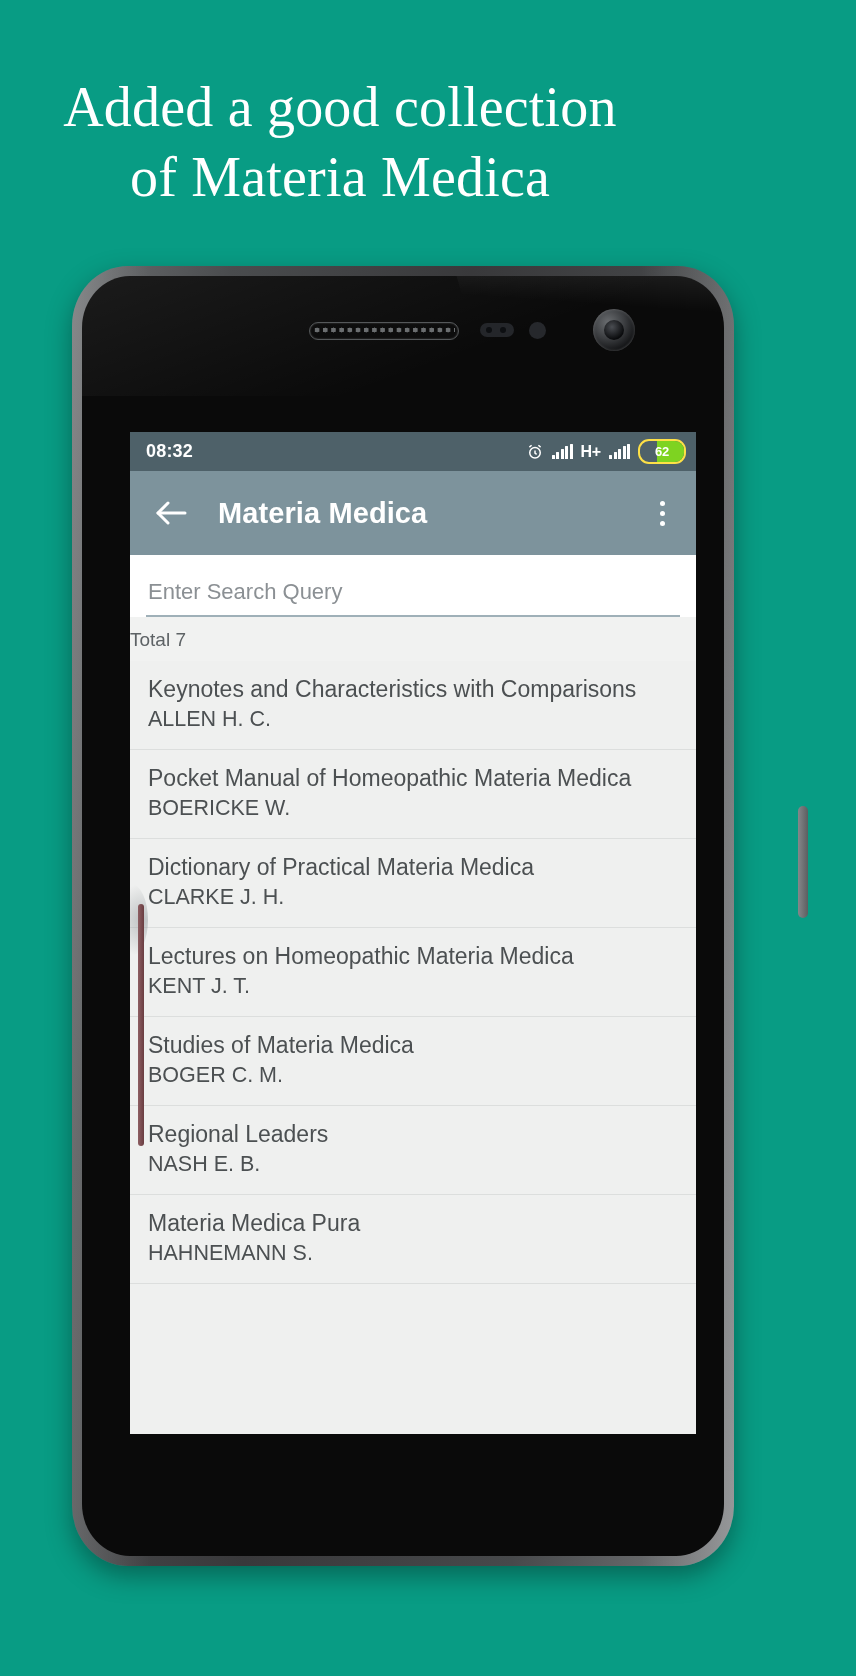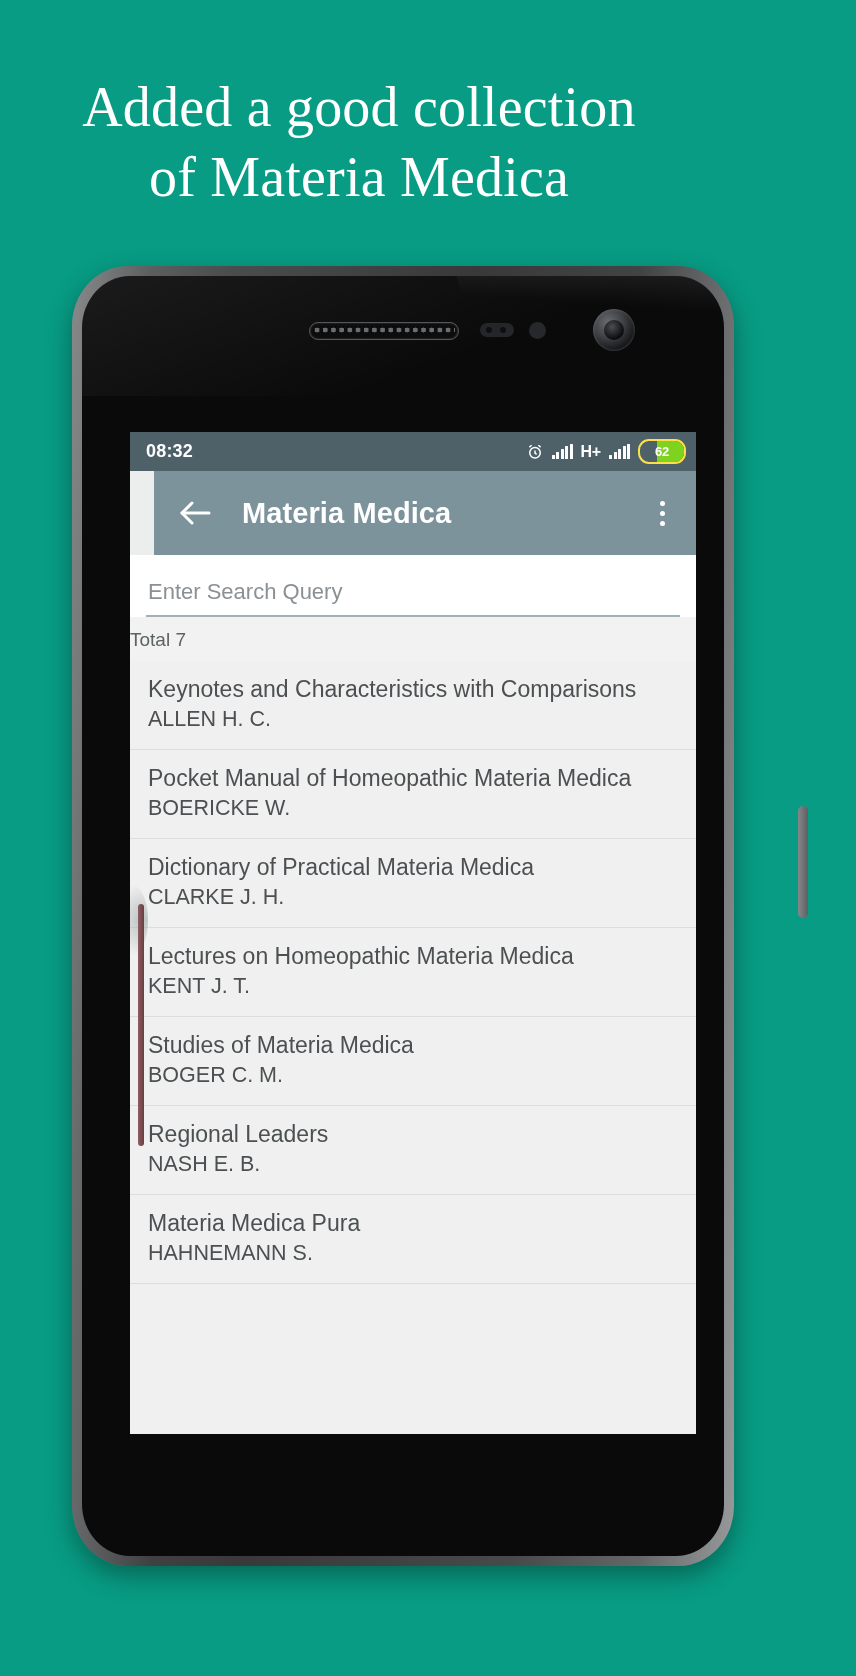--- a/index.html
+++ b/index.html
@@ -22,21 +22,20 @@
     left: 0;
     top: 72px;
     width: 680px;
     text-align: center;
     font-family: "Liberation Serif", "DejaVu Serif", serif;
     font-size: 56px;
     line-height: 1.25;
     color: #ffffff;
     letter-spacing: 0.2px;
     font-weight: 400;
-    margin-left: 19px;
   }
   .headline .l1 { display: block; }
   .headline .l2 { display: block; }
 
   
   .phone {
     position: absolute;
     left: 72px;
     top: 266px;
     width: 662px;
@@ -243,21 +242,20 @@
   }
 
   
   .appbar {
     height: 84px;
     background: #7d939c;
     display: flex;
     align-items: center;
     padding: 0 14px;
     position: relative;
-    margin-left: 24px;
   }
   .back-arrow {
     width: 46px; height: 46px;
     display: flex; align-items: center; justify-content: center;
     margin-left: 4px;
   }
   .appbar-title {
     color: #ffffff;
     font-size: 29px;
     font-weight: bold;

